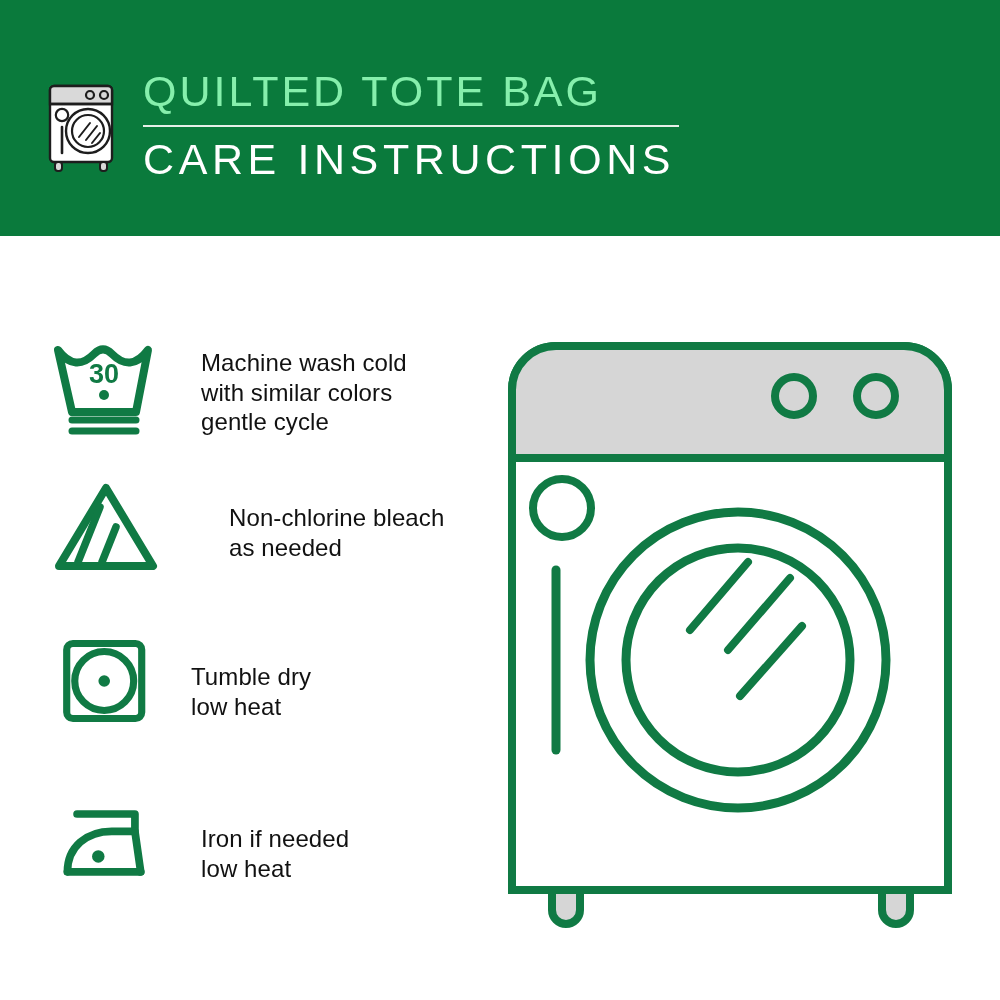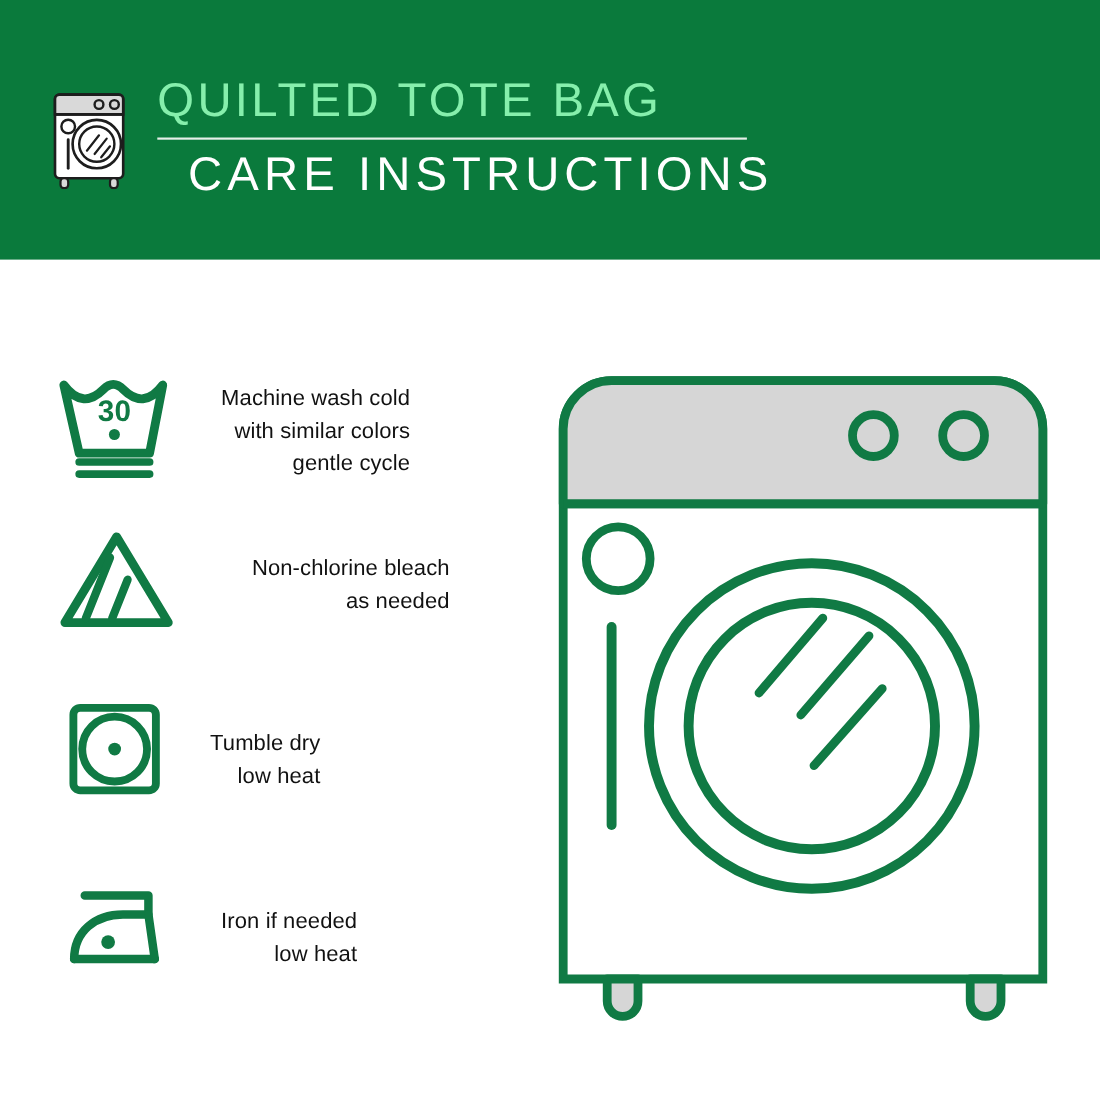--- a/index.html
+++ b/index.html
@@ -55,21 +55,20 @@
     background: #e6efe8;
     width: 536px;
   }
   .title-sub {
     color: #ffffff;
     font-size: 43px;
     letter-spacing: 4.6px;
     line-height: 50px;
     font-weight: 400;
     white-space: nowrap;
-    margin-left: 28px;
   }
 
   
   .care-list {
     position: absolute;
     left: 0;
     top: 236px;
     width: 480px;
     height: 900px;
   }
@@ -89,27 +88,26 @@
     width: 115px;
     min-width: 115px;
     margin-left: 48px;
     display: flex;
     justify-content: center;
     align-items: flex-start;
   }
   .care-text {
     margin-left: 38px;
     color: #111111;
-    font-size: 20px;
+    font-size: 24px;
     line-height: 29.5px;
     font-weight: 400;
     letter-spacing: 0.1px;
     padding-top: 12px;
     white-space: pre-line;
-    text-align: right;
   }
   .care-item.i1 .care-text { padding-top: 22px; }
   .care-item.i2 .care-text { padding-top: 26px; margin-left: 28px; }
   .care-item.i3 .care-text { padding-top: 22px; }
 
   
   .machine {
     position: absolute;
     left: 490px;
     top: 330px;

